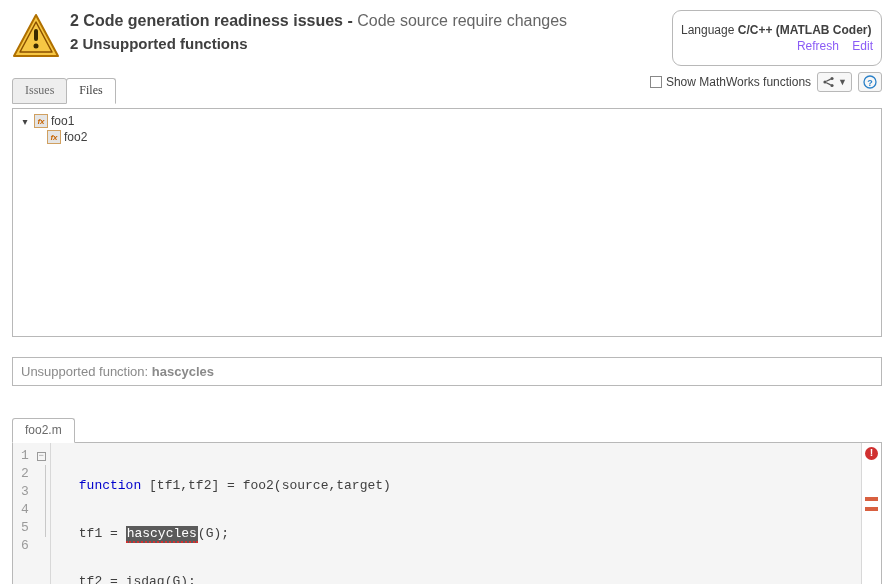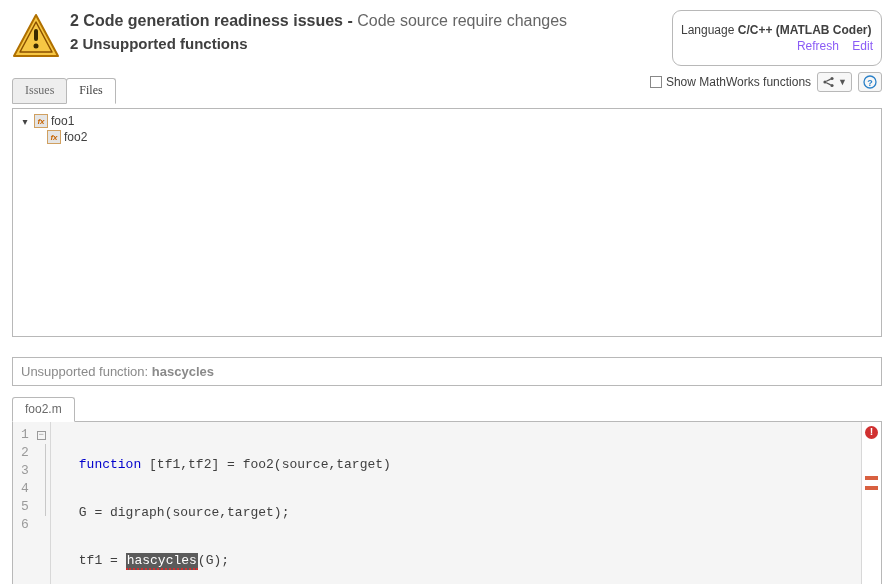--- a/index.html
+++ b/index.html
@@ -79,21 +79,21 @@
   }
   .tree-indent { padding-left: 28px; }
   .status-panel {
     margin-top: 20px;
     border: 1px solid #b8b8b8;
     padding: 6px 8px;
     color: #8a8a8a;
     font-size: 13px;
   }
   .status-panel b { font-weight: bold; }
-  .file-tabs { display: flex; margin-top: 11px; border-bottom: 1px solid #b8b8b8; }
+  .file-tabs { display: flex; margin-top: 32px; border-bottom: 1px solid #b8b8b8; }
   .file-tab {
     padding: 4px 12px 5px;
     border: 1px solid #b8b8b8;
     background: #fff;
     margin-bottom: -1px;
     border-top-left-radius: 3px;
     border-top-right-radius: 3px;
     border-bottom-color: #fff;
     color: #6a6a6a;
   }
@@ -239,21 +239,20 @@
         <span>5</span>
         <span class="fold-line"></span>
       </div>
     <div class="gutter-line">
         <span>6</span>
         <span style="width:13px;display:inline-block"></span>
       </div>
   </div>
   <div class="code">
     <div class="code-line"><span class="kw">function </span><span>[tf1,tf2] = foo2(source,target)</span></div>
-    <div class="code-line">G = digraph(source,target);</div>
     <div class="code-line"><span>tf1 = </span><span class="sel">hascycles</span><span>(G);</span></div>
     <div class="code-line"><span>tf2 = </span><span class="squig">isdag</span><span>(G);</span></div>
     
     
   </div>
   <div class="marker-strip">
     <div class="marker-error">!</div>
     <div class="marker-tick" style="top:54px;"></div>
     <div class="marker-tick" style="top:64px;"></div>
   </div>

